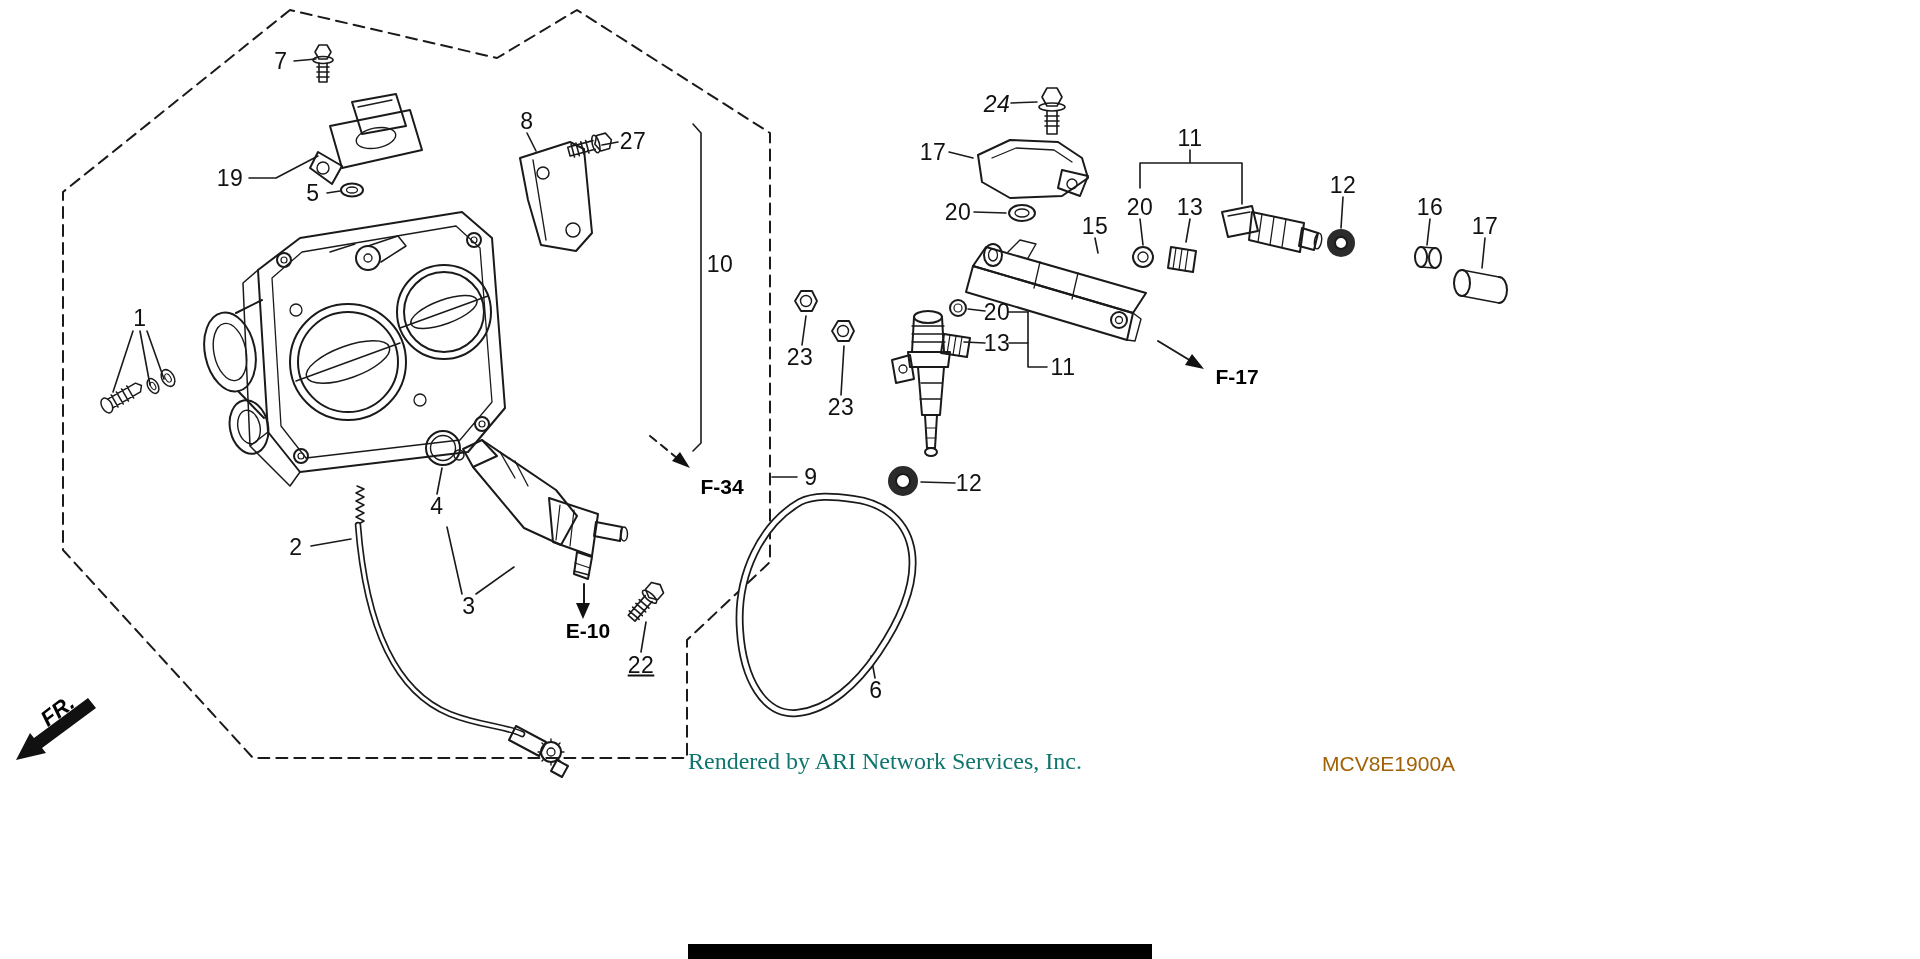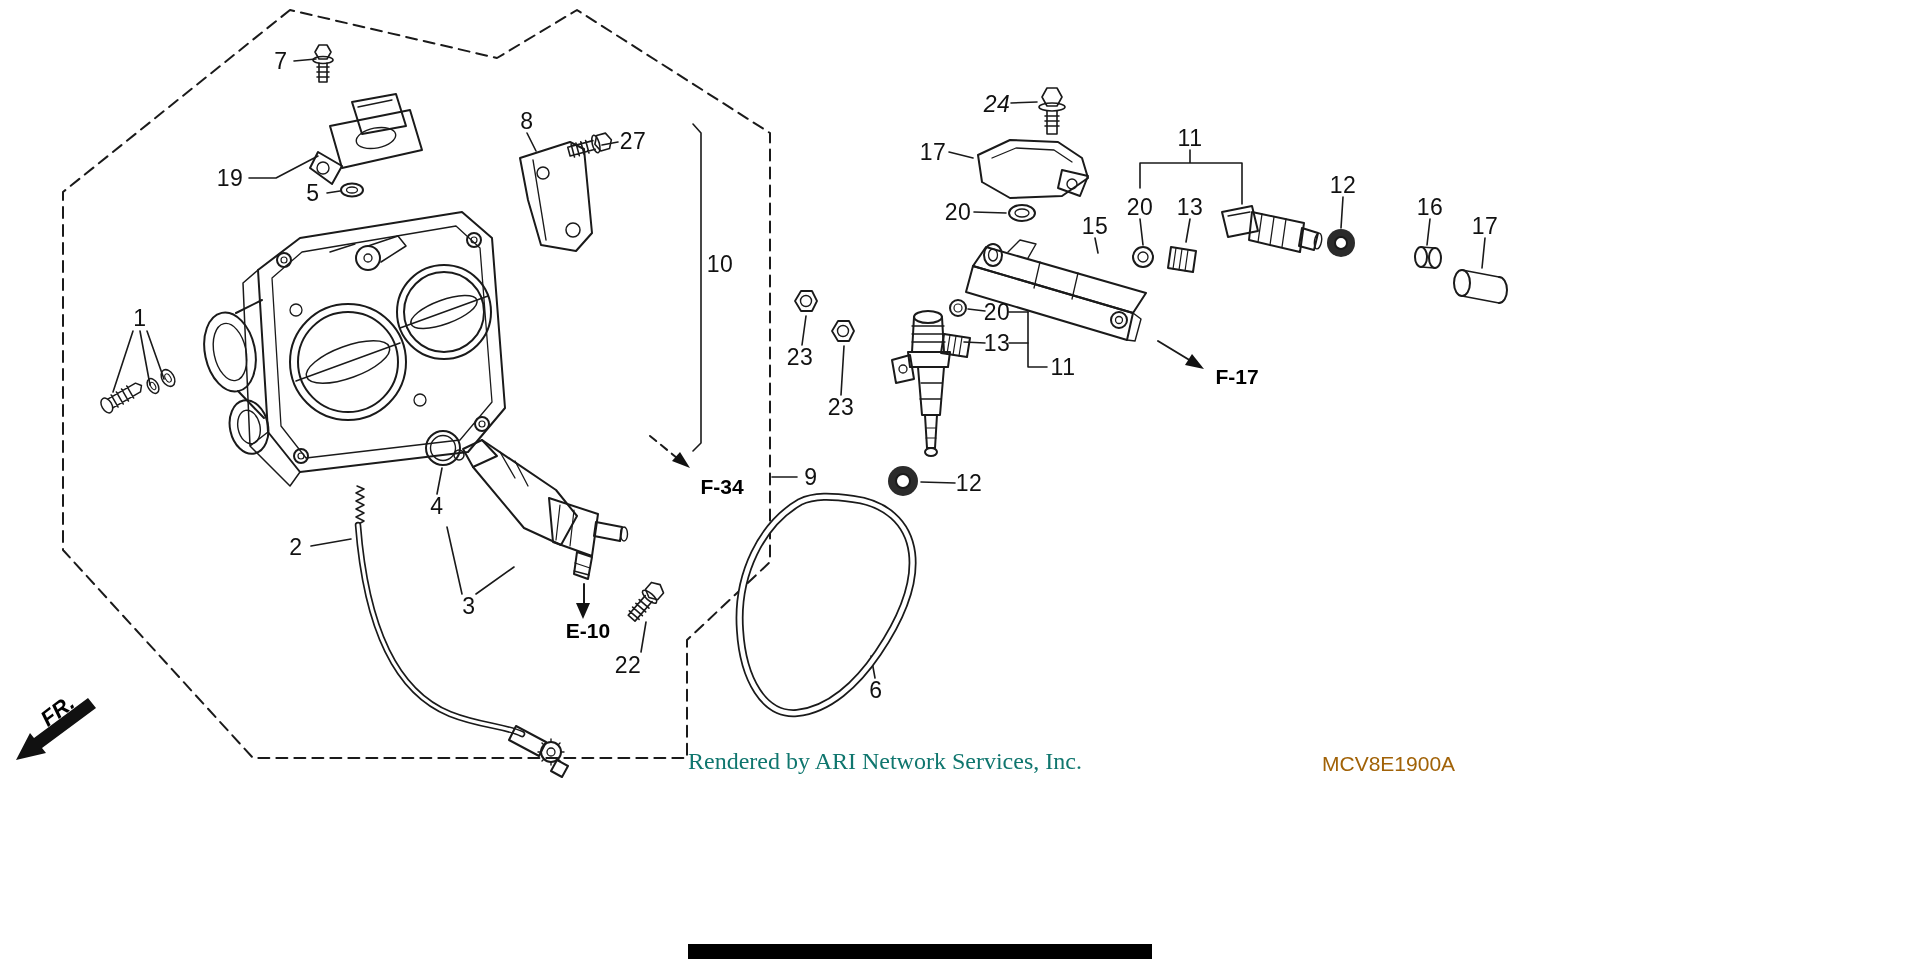--- a/index.html
+++ b/index.html
@@ -314,21 +314,21 @@
       <div class="part-label" style="left: 281px; top: 61px;">7</div>
       <div class="part-label" style="left: 230px; top: 178px; text-align: center;">19</div>
       <div class="part-label" style="left: 313px; top: 193px;">5</div>
       <div class="part-label" style="left: 527px; top: 121px;">8</div>
       <div class="part-label" style="left: 633px; top: 141px;">27</div>
       <div class="part-label" style="left: 720px; top: 264px;">10</div>
       <div class="part-label" style="left: 140px; top: 318px;">1</div>
       <div class="part-label" style="left: 437px; top: 506px;">4</div>
       <div class="part-label" style="left: 296px; top: 547px;">2</div>
       <div class="part-label" style="left: 469px; top: 606px;">3</div>
-      <div class="part-label" style="left: 628px; top: 665px;">22</div>
+      <div class="part-label" style="left: 641px; top: 665px; text-decoration: underline;">22</div>
       <div class="part-label" style="left: 811px; top: 477px;">9</div>
       <div class="part-label" style="left: 800px; top: 357px;">23</div>
       <div class="part-label" style="left: 841px; top: 407px;">23</div>
       <div class="part-label" style="left: 997px; top: 104px; font-style: italic;">24</div>
       <div class="part-label" style="left: 933px; top: 152px;">17</div>
       <div class="part-label" style="left: 958px; top: 212px;">20</div>
       <div class="part-label" style="left: 1095px; top: 226px;">15</div>
       <div class="part-label" style="left: 1190px; top: 138px;">11</div>
       <div class="part-label" style="left: 1140px; top: 207px;">20</div>
       <div class="part-label" style="left: 1190px; top: 207px;">13</div>

